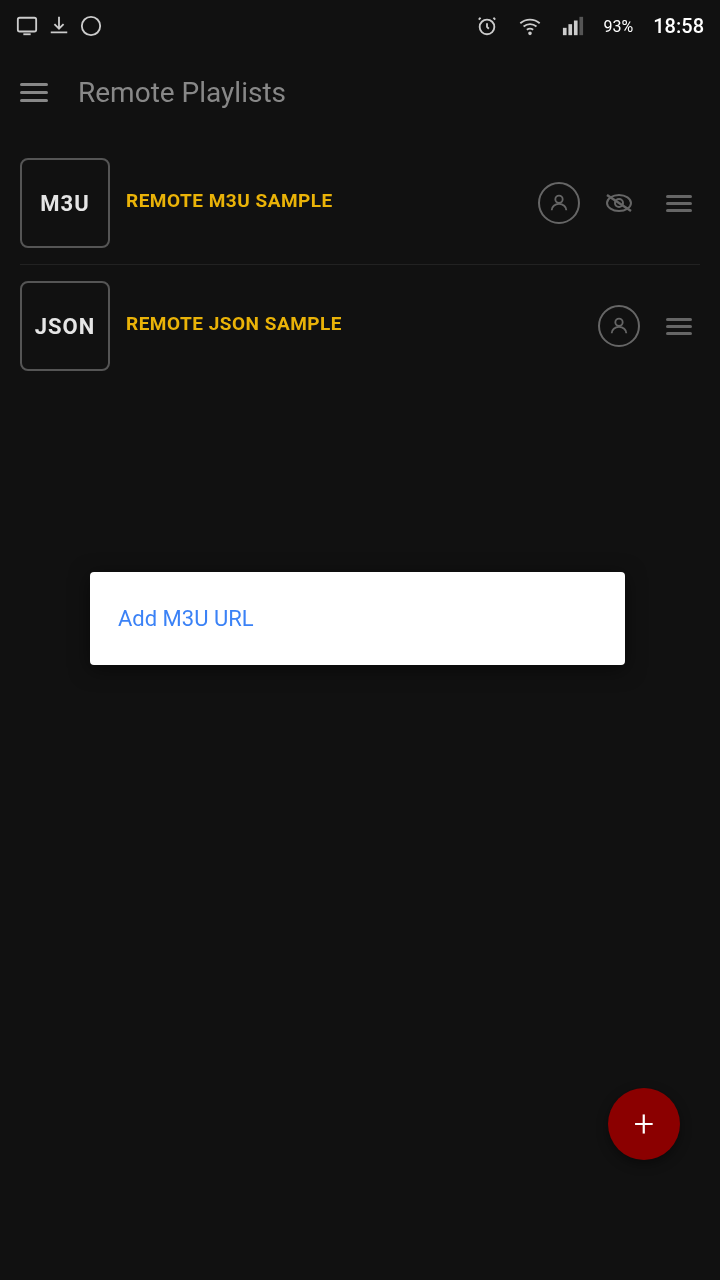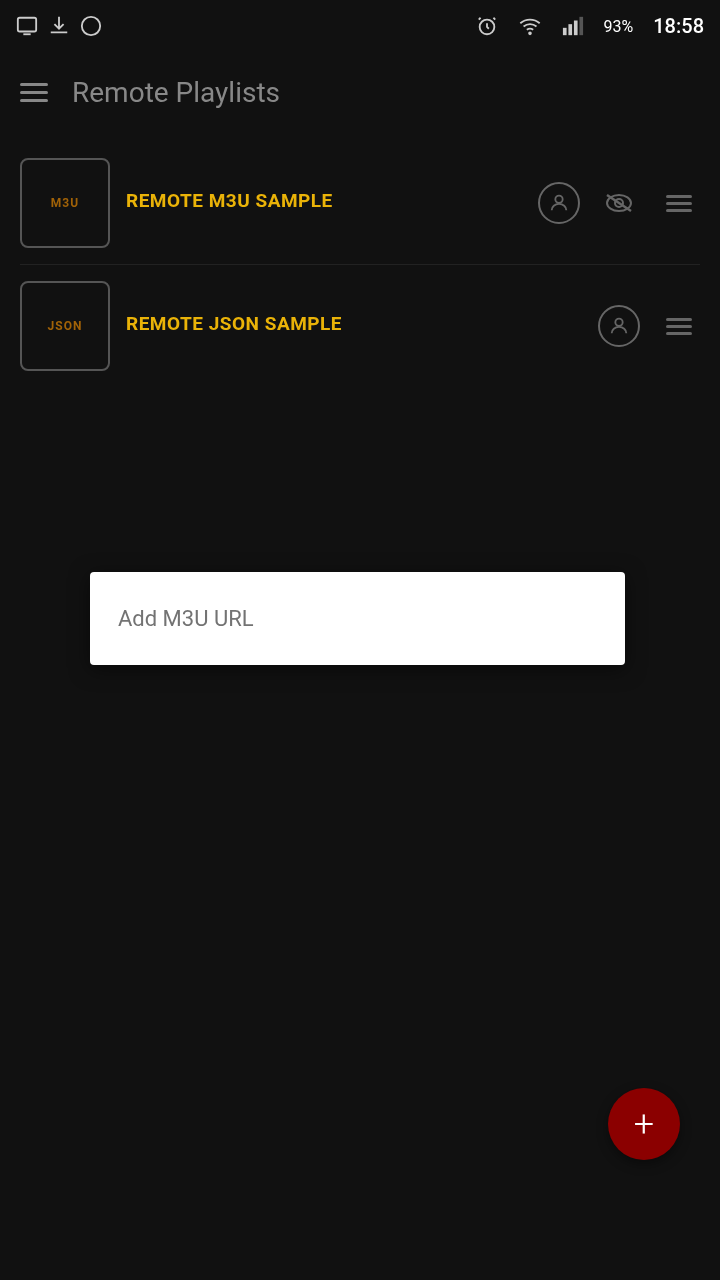--- a/index.html
+++ b/index.html
@@ -47,21 +47,21 @@
     }
 
     
     .app-bar {
       width: 720px;
       height: 80px;
       background-color: #111111;
       display: flex;
       align-items: center;
       padding: 0 20px;
-      gap: 24px;
+      gap: 30px;
     }
 
     .hamburger-icon {
       display: flex;
       flex-direction: column;
       gap: 5px;
       cursor: pointer;
     }
 
     .hamburger-icon span {
@@ -98,22 +98,22 @@
       border: 2px solid #555555;
       border-radius: 8px;
       display: flex;
       align-items: center;
       justify-content: center;
       flex-shrink: 0;
       background: transparent;
     }
 
     .playlist-thumb-label {
-      color: #a16207;
-      font-size: 12px;
+      color: #e5e5e5;
+      font-size: 22px;
       font-weight: 700;
       text-align: center;
       letter-spacing: 1px;
     }
 
     .playlist-info {
       flex: 1;
       min-width: 0;
     }
 
@@ -198,21 +198,21 @@
       left: 90px;
       width: 535px;
       background: #ffffff;
       border-radius: 4px;
       padding: 10px 0;
       box-shadow: 0 4px 20px rgba(0,0,0,0.5);
     }
 
     .popup-item {
       padding: 24px 28px;
-      color: #737373;
+      color: #3b82f6;
       font-size: 22px;
       font-weight: 400;
       cursor: pointer;
     }
 
     
     .fab {
       position: absolute;
       bottom: 120px;
       right: 40px;

